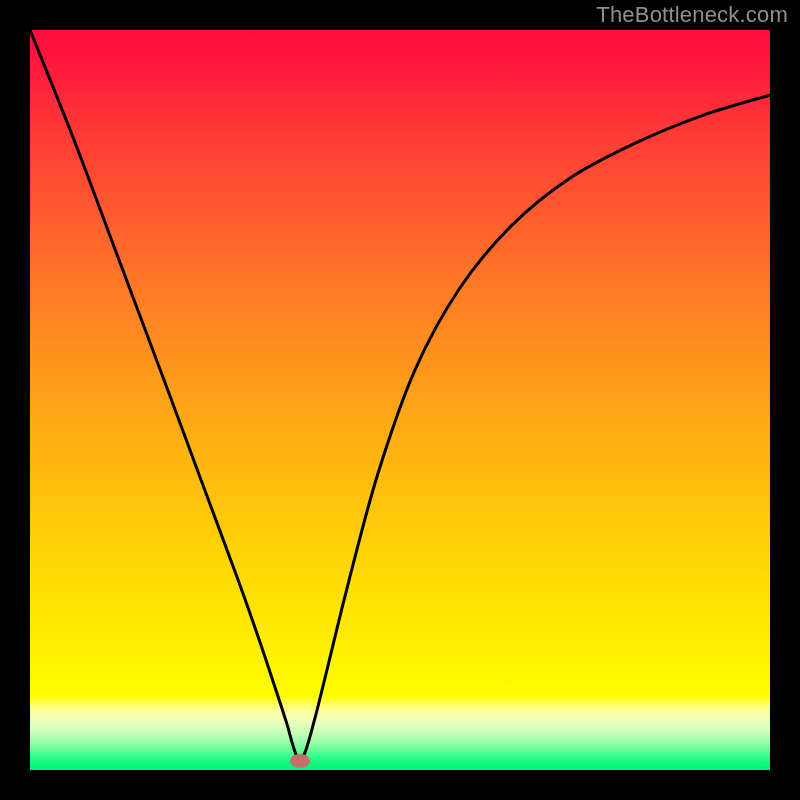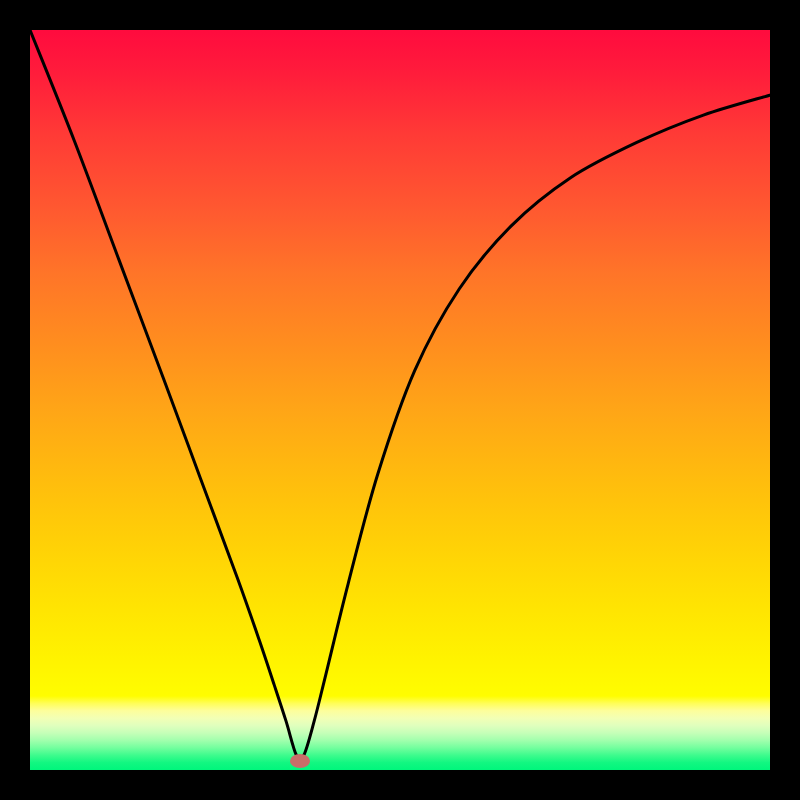--- a/index.html
+++ b/index.html
@@ -80,20 +80,21 @@
     width: 20px;
     height: 14px;
     border-radius: 50% / 50%;
     background: #c86d69;
   }
 </style>
 </head>
 <body>
 
 <div class="frame">
+  <div class="watermark">TheBottleneck.com</div>
 
   <div class="plot-area">
     <div class="plot-gradient"></div>
 
     <svg class="curve" viewBox="0 0 740 740" preserveAspectRatio="none">
       <path id="curve-path" d="M 0.00 0.00 C 7.40 18.50, 29.60 72.77, 44.40 111.00 C 59.20 149.23, 74.00 189.93, 88.80 229.40 C 103.60 268.87, 119.63 311.42, 133.20 347.80 C 146.77 384.18, 157.87 414.40, 170.20 447.70 C 182.53 481.00, 197.33 520.47, 207.20 547.60 C 217.07 574.73, 223.23 592.62, 229.40 610.50 C 235.57 628.38, 239.76 641.46, 244.20 654.90 C 248.64 668.34, 252.34 679.44, 256.04 691.16 C 259.74 702.88, 263.44 719.53, 266.40 725.20 C 269.36 730.87, 270.84 730.87, 273.80 725.20 C 276.76 719.53, 280.46 704.73, 284.16 691.16 C 287.86 677.59, 290.33 666.74, 296.00 643.80 C 301.67 620.86, 309.57 586.82, 318.20 553.52 C 326.83 520.22, 336.70 479.52, 347.80 444.00 C 358.90 408.48, 371.23 371.23, 384.80 340.40 C 398.37 309.57, 413.17 283.05, 429.20 259.00 C 445.23 234.95, 462.50 214.60, 481.00 196.10 C 499.50 177.60, 519.23 161.94, 540.20 148.00 C 561.17 134.06, 584.60 122.96, 606.80 112.48 C 629.00 102.00, 651.20 92.99, 673.40 85.10 C 695.60 77.21, 728.90 68.45, 740.00 65.12" fill="none" stroke="#000000" stroke-width="3" stroke-linejoin="round" stroke-linecap="round"></path>
     </svg>
 
     <div id="marker" class="marker" style="left: 260.1px; top: 724.12px;"></div>
   </div>

